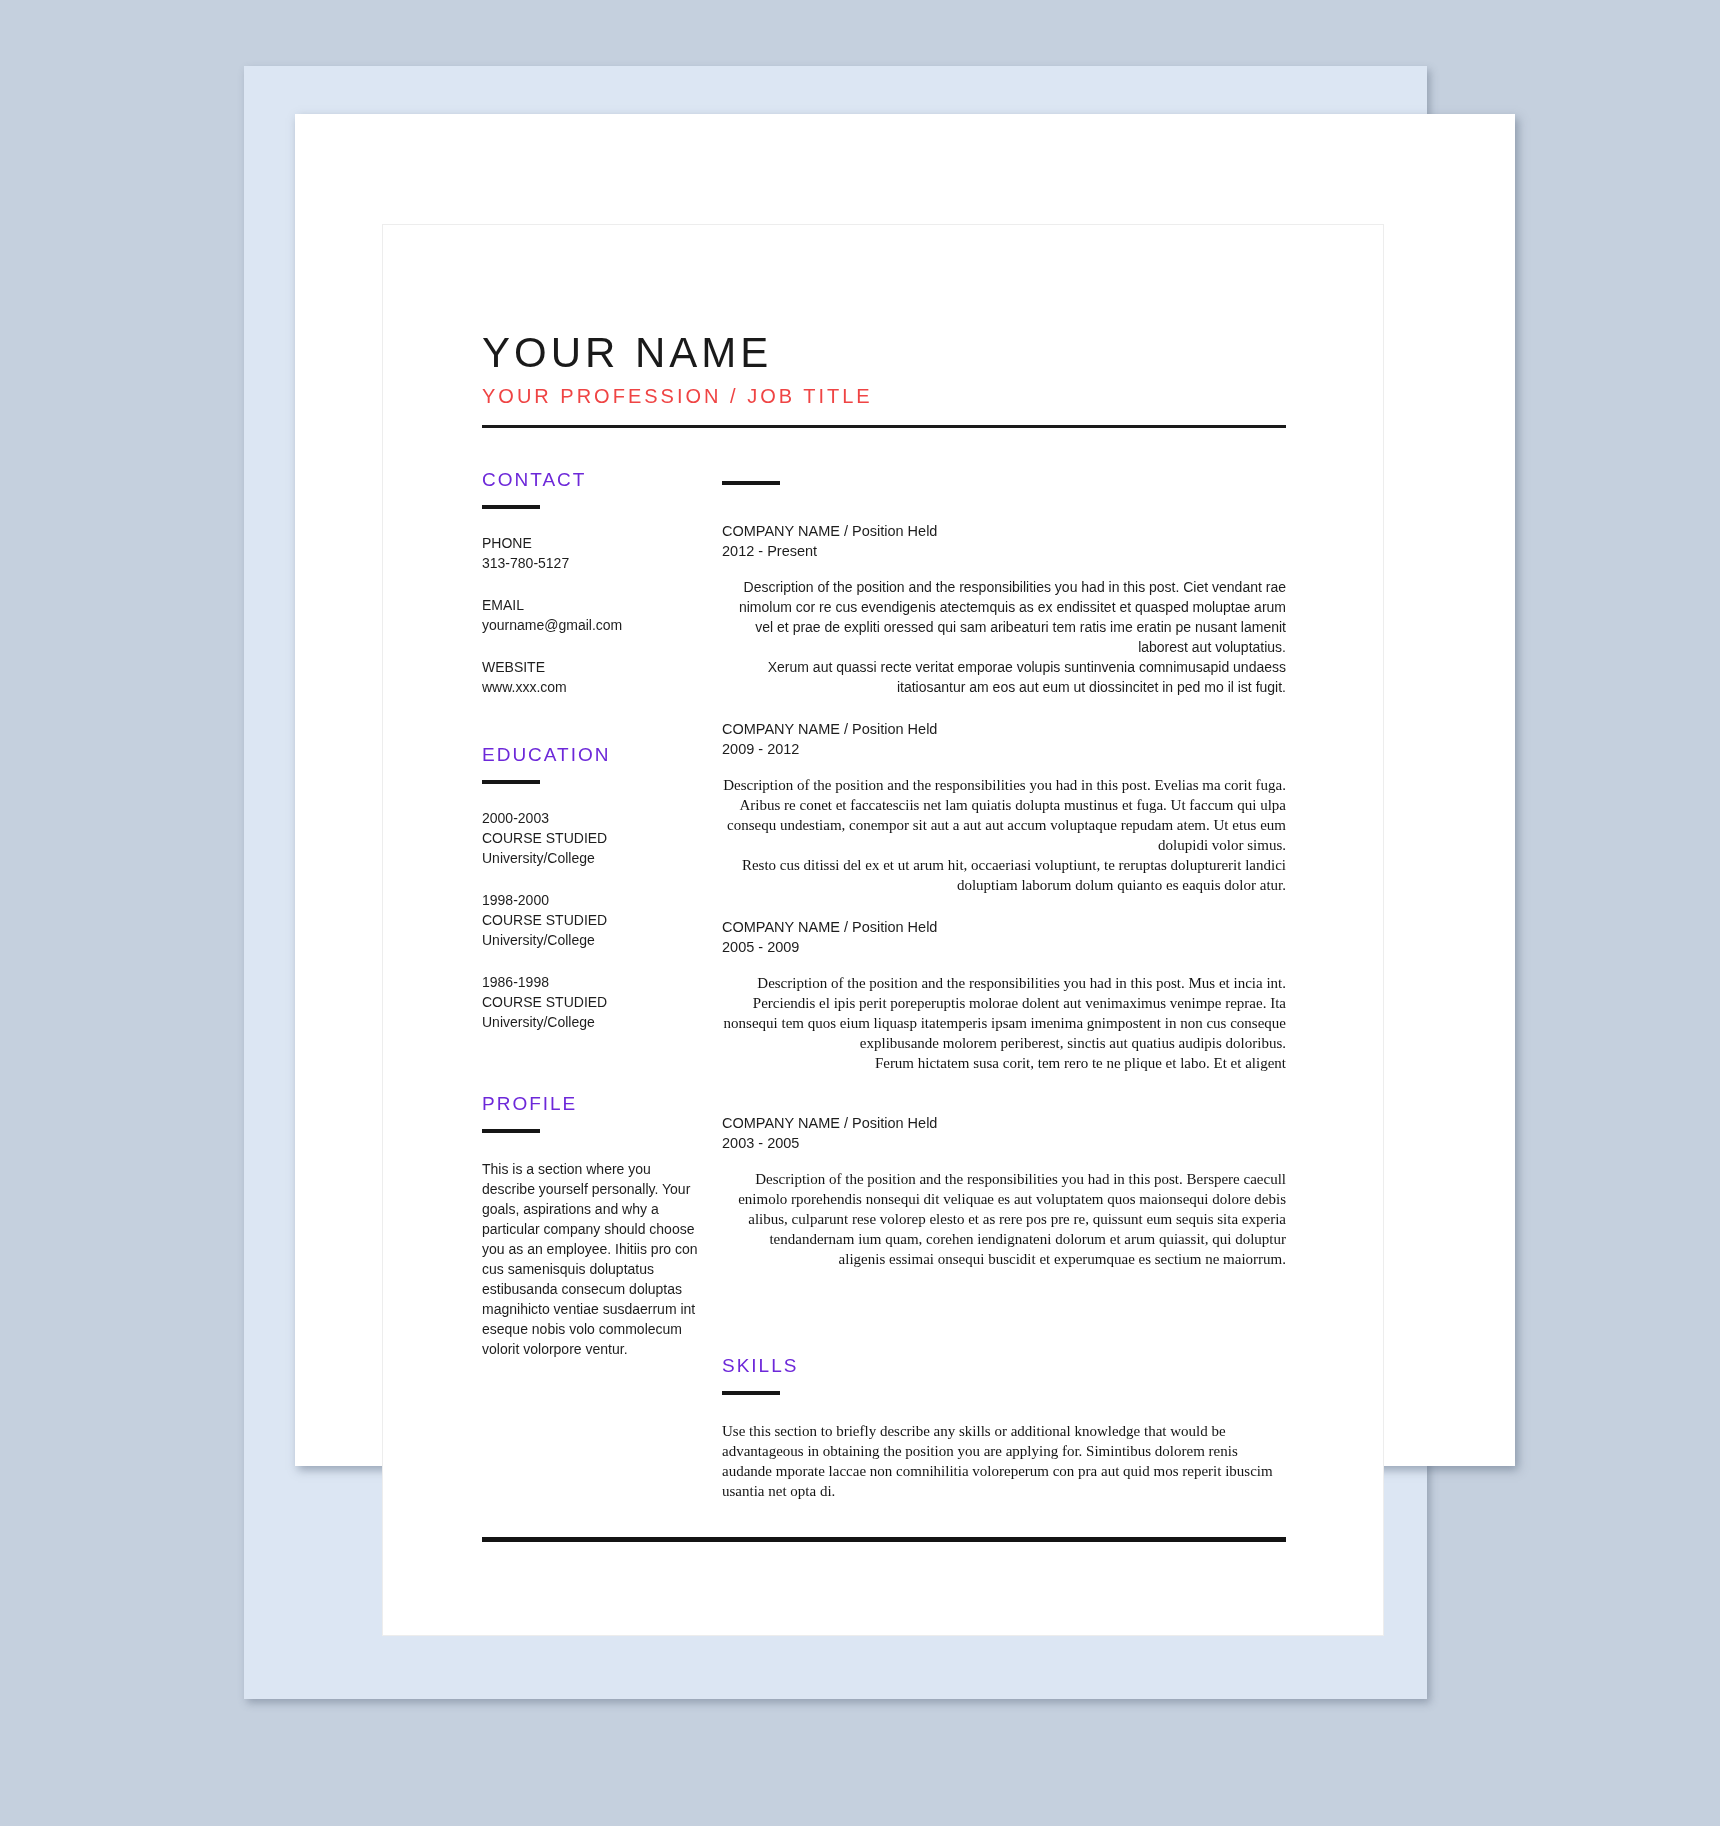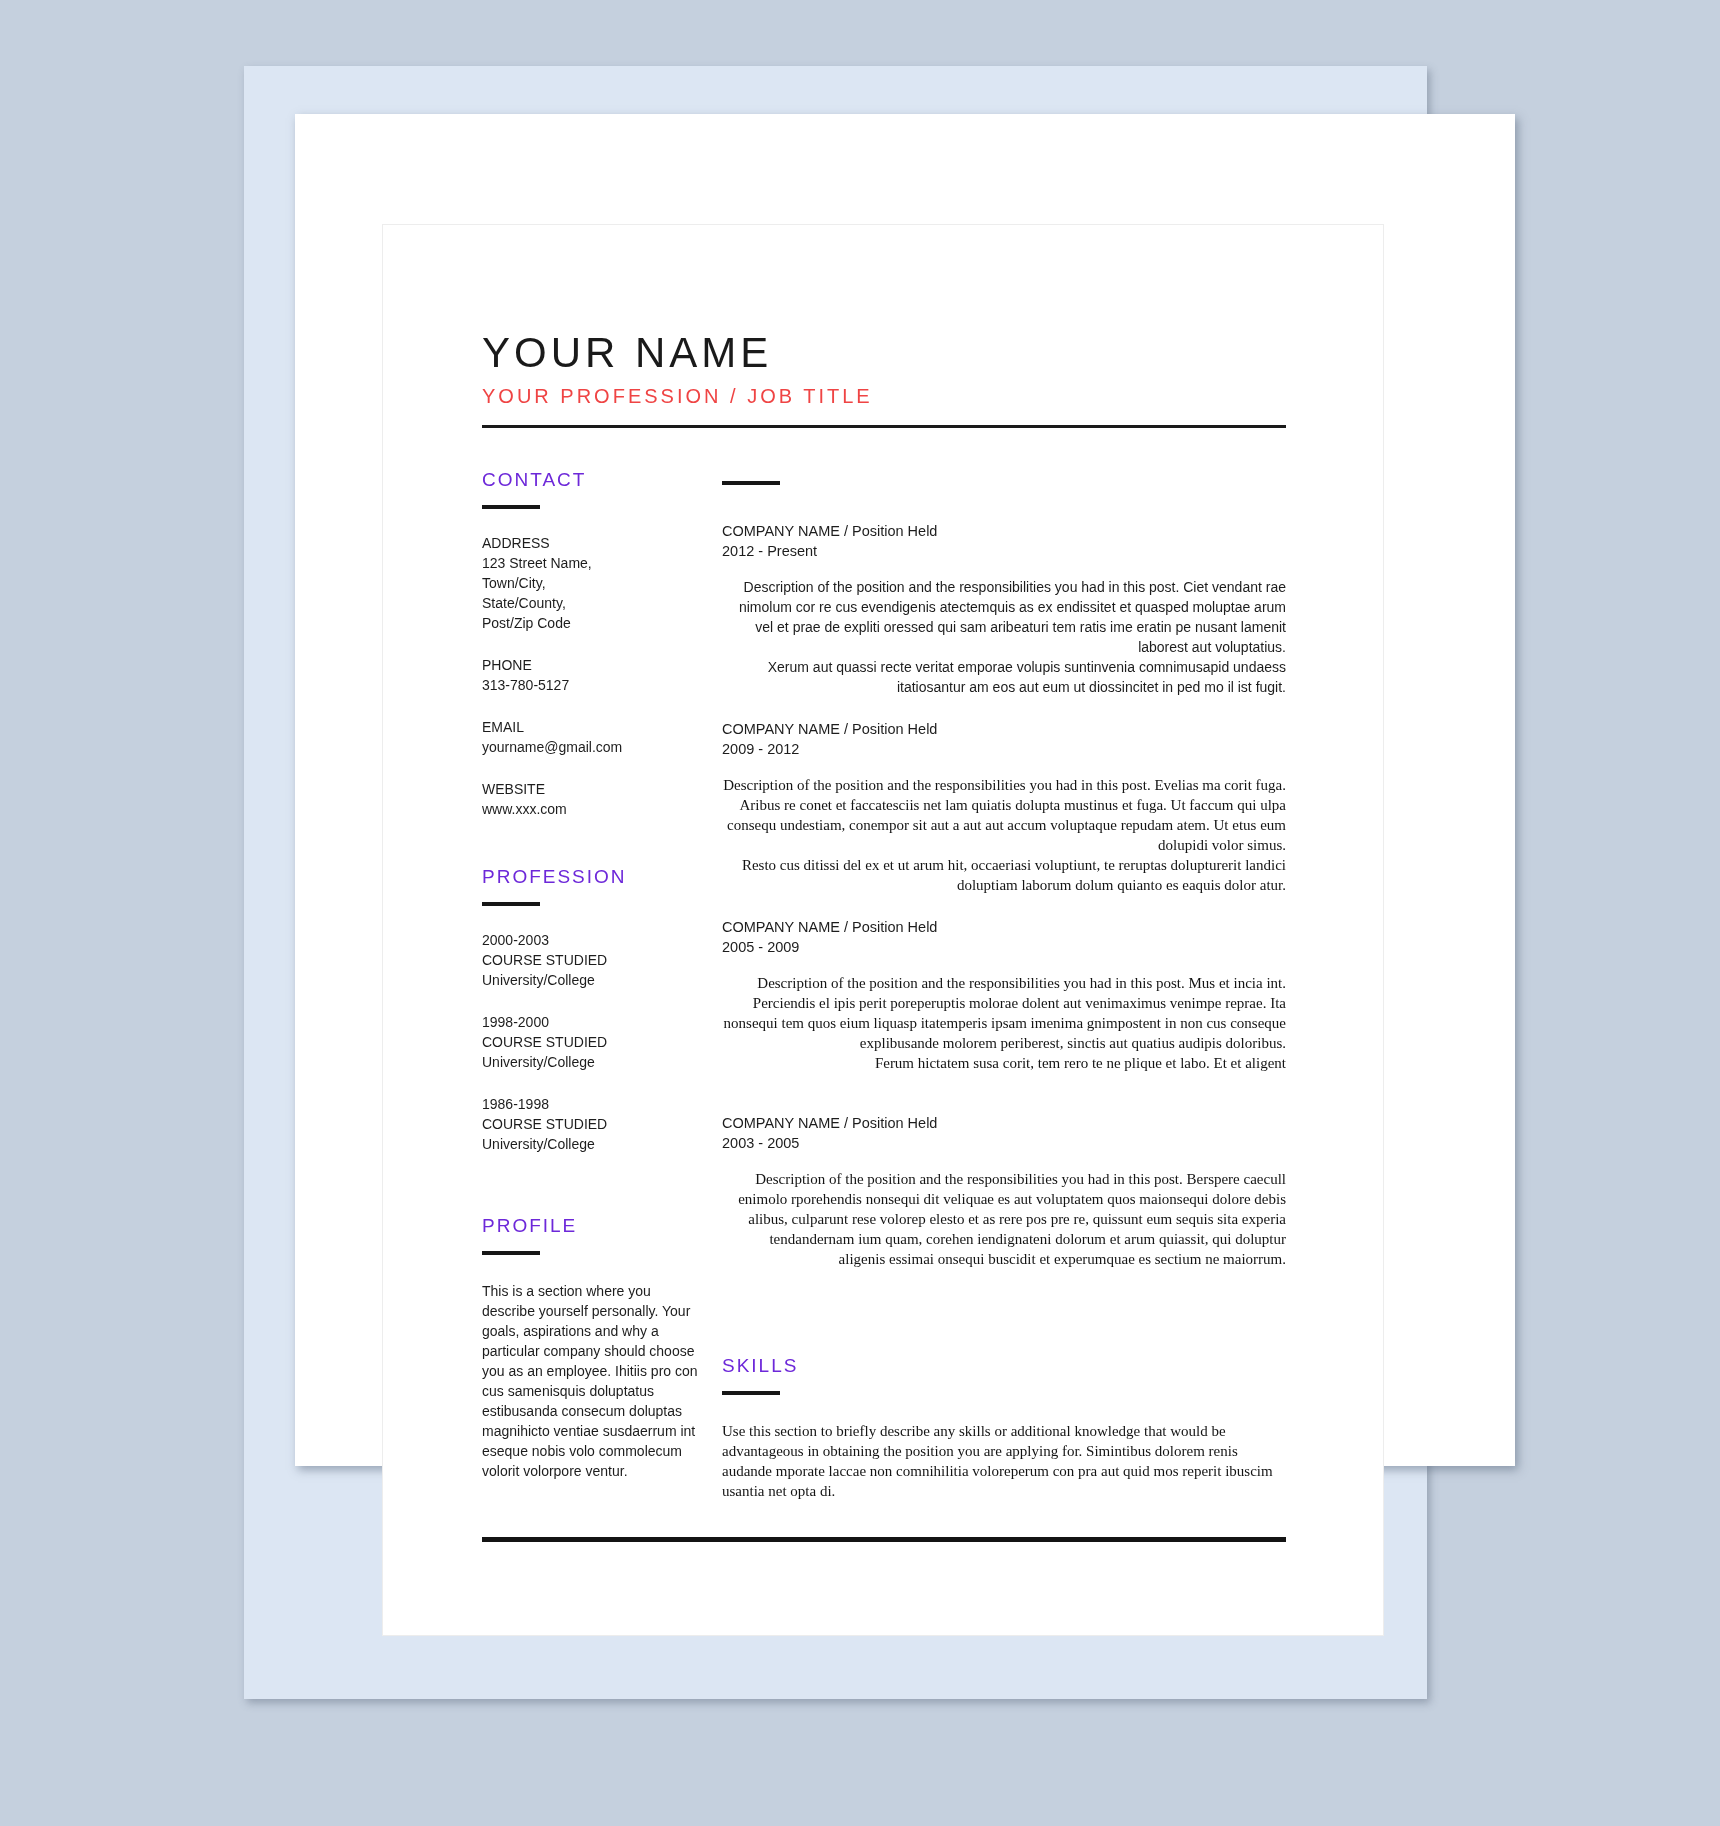--- a/index.html
+++ b/index.html
@@ -97,43 +97,36 @@
     <div class="columns">
 
       <div class="left-col">
 
         <div>
           <div class="section-heading">CONTACT</div>
           <div class="heading-rule"></div>
 
           <div class="contact-block">
             <div class="contact-group">
-              <div class="small">ADDRESS</div>
-              <div class="small pre">123 Street Name,
-Town/City,
-State/County,
-Post/Zip Code</div>
-            </div>
-            <div class="contact-group">
               <div class="small">PHONE</div>
               <div class="small">313-780-5127</div>
             </div>
             <div class="contact-group">
               <div class="small">EMAIL</div>
               <div class="small">yourname@gmail.com</div>
             </div>
             <div class="contact-group">
               <div class="small">WEBSITE</div>
               <div class="small">www.xxx.com</div>
             </div>
           </div>
         </div>
 
         <div class="section-gap">
-          <div class="section-heading">PROFESSION</div>
+          <div class="section-heading">EDUCATION</div>
           <div class="heading-rule"></div>
 
           <div class="edu-list">
             <div class="edu-entry">
               <div class="small">2000-2003</div>
               <div class="small">COURSE STUDIED</div>
               <div class="small">University/College</div>
             </div>
             <div class="edu-entry">
               <div class="small">1998-2000</div>

